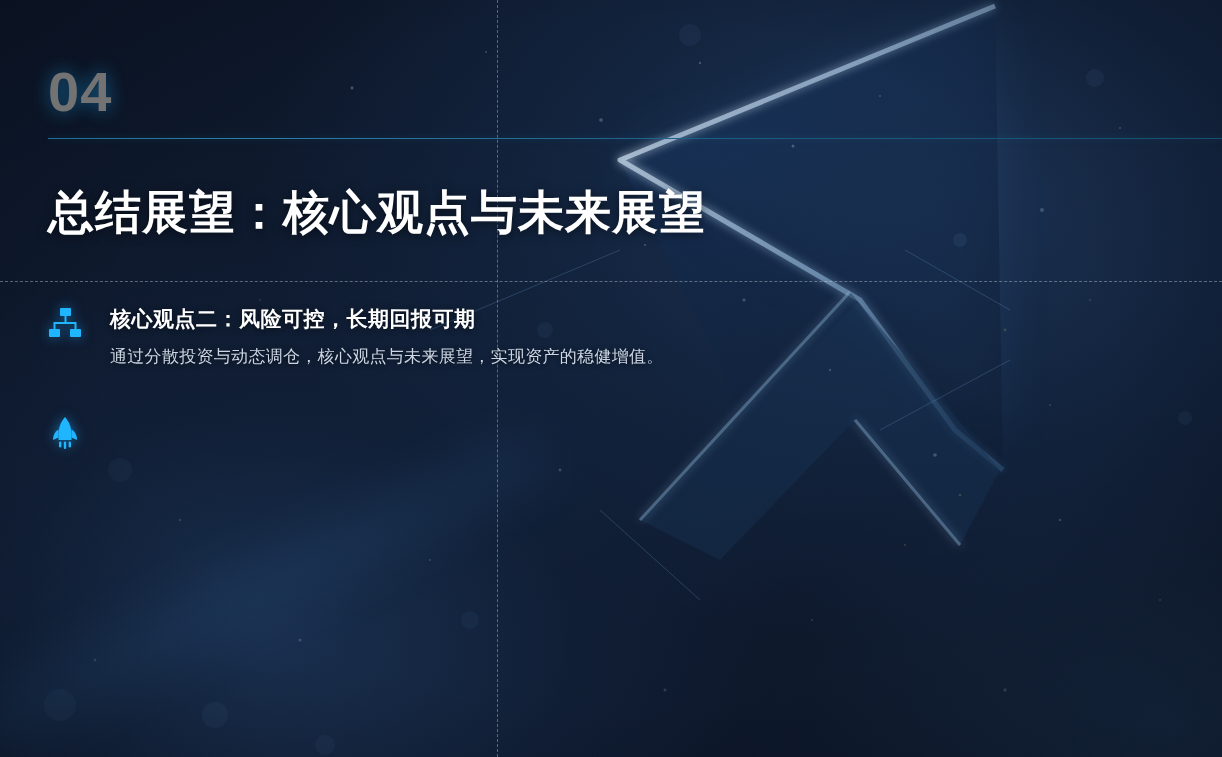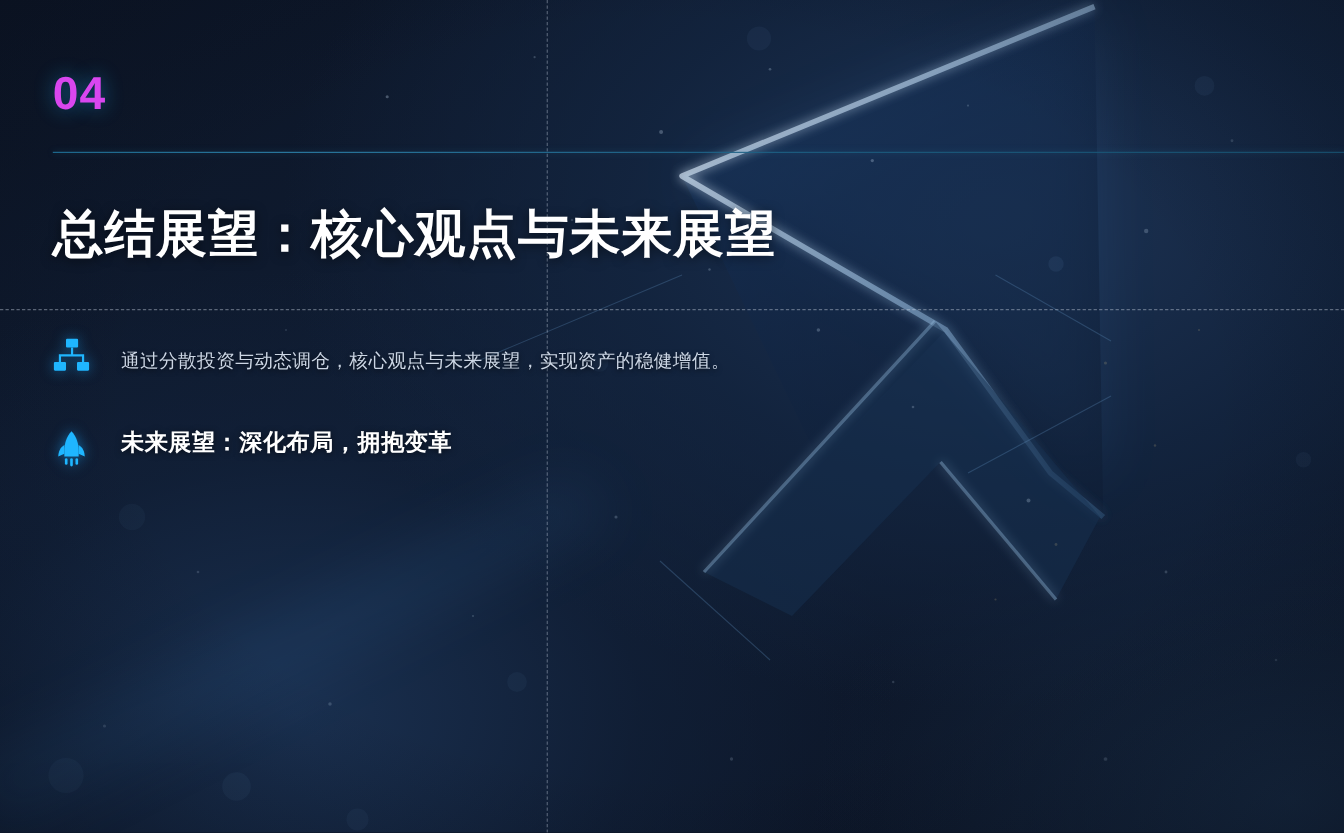--- a/index.html
+++ b/index.html
@@ -55,24 +55,24 @@
     height: 0;
     border-top: 1px dashed rgba(200,210,225,0.42);
   }
 
   
   .content { position: absolute; inset: 0; }
 
   .section-number {
     position: absolute;
     left: 48px; top: 64px;
-    font-size: 42px;
+    font-size: 56px;
     font-weight: 700;
     letter-spacing: 1px;
-    color: #d946ef;
+    color: #737373;
     line-height: 1;
     text-shadow: 0 0 18px rgba(31,182,255,0.45);
   }
 
   .accent-rule {
     position: absolute;
     left: 48px; top: 138px; right: 0;
     height: 1px;
     background: linear-gradient(90deg, #1e6f96 0%, #2b7fa8 18%, #1b5c80 60%, #17506f 100%);
     box-shadow: 0 0 6px rgba(40,140,190,0.35);
@@ -253,35 +253,35 @@
       <div class="point-row">
         <div class="point-icon">
           <svg width="34" height="32" viewBox="0 0 34 32" aria-hidden="true">
             <rect x="12" y="1" width="11" height="8" rx="1" fill="#1fb6ff"></rect>
             <rect x="1" y="22" width="11" height="8" rx="1" fill="#1fb6ff"></rect>
             <rect x="22" y="22" width="11" height="8" rx="1" fill="#1fb6ff"></rect>
             <path d="M17.5,9 L17.5,16 M6.5,22 L6.5,16 L27.5,16 L27.5,22" fill="none" stroke="#1fb6ff" stroke-width="2"></path>
           </svg>
         </div>
         <div class="point-body">
+          <div class="point-heading">核心观点二：风险可控，长期回报可期</div>
           <div class="point-desc">通过分散投资与动态调仓，核心观点与未来展望，实现资产的稳健增值。</div>
         </div>
       </div>
 
       <div class="point-row">
         <div class="point-icon">
           <svg width="34" height="34" viewBox="0 0 34 34" aria-hidden="true">
             <path d="M17,1 C21.5,6 23.5,12 23.5,18.5 L23.5,24 L10.5,24 L10.5,18.5 C10.5,12 12.5,6 17,1 Z" fill="#1fb6ff"></path>
             <path d="M10.5,13.5 C7,15.5 5,19.5 5,24 L10.5,21.5 Z" fill="#1fb6ff"></path>
             <path d="M23.5,13.5 C27,15.5 29,19.5 29,24 L23.5,21.5 Z" fill="#1fb6ff"></path>
             <rect x="11" y="25.5" width="2.4" height="6" rx="1.2" fill="#1fb6ff"></rect>
             <rect x="15.8" y="25.5" width="2.4" height="7.5" rx="1.2" fill="#1fb6ff"></rect>
             <rect x="20.6" y="25.5" width="2.4" height="6" rx="1.2" fill="#1fb6ff"></rect>
           </svg>
         </div>
         <div class="point-body">
-          <div class="point-heading">未来展望：深化布局，拥抱变革</div>
         </div>
       </div>
 
     </div>
   </div>
 </div>
 
 </body></html>

